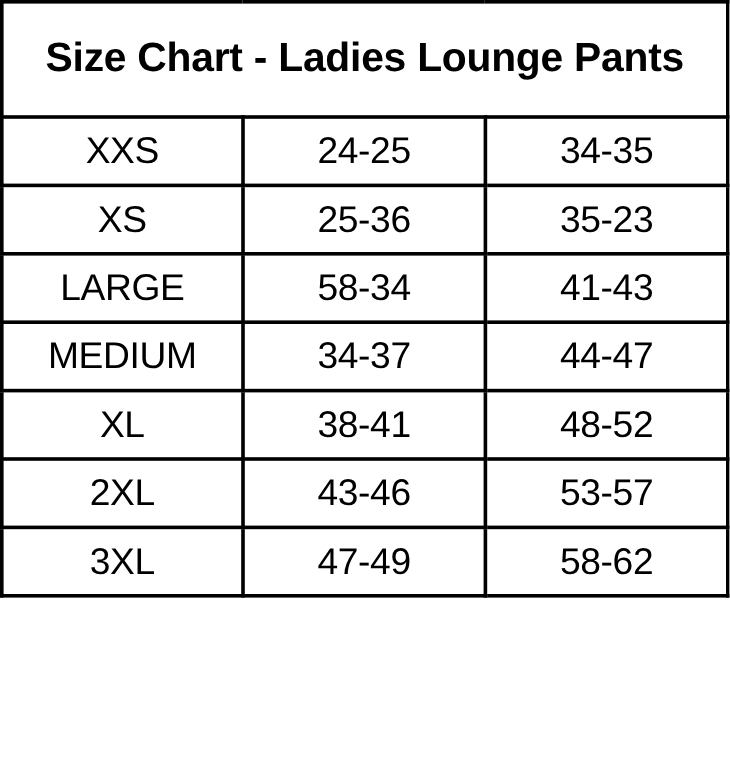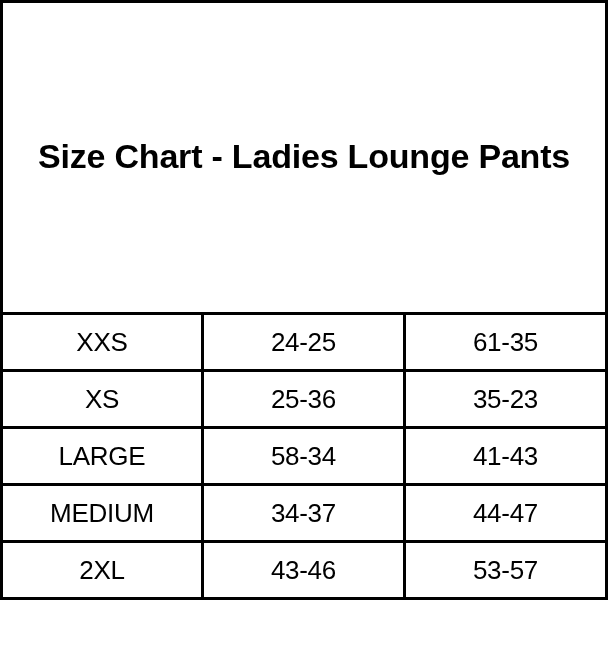--- a/index.html
+++ b/index.html
@@ -9,21 +9,21 @@
   }
   body {
     width: 608px;
     height: 646px;
     font-family: "Liberation Sans", sans-serif;
     color: #000000;
     overflow: hidden;
   }
   .sheet {
     width: 608px;
-    height: 600px;
+    height: 498px;
     box-sizing: border-box;
     display: flex;
     flex-direction: column;
   }
   table.size-chart {
     border-collapse: collapse;
     width: 100%;
     height: 100%;
     table-layout: fixed;
   }
@@ -42,21 +42,21 @@
     letter-spacing: -0.2px;
   }
   .head-cell {
     font-size: 27px;
     font-weight: bold;
     line-height: 1.2;
     height: 100px;
     padding: 4px 6px !important;
   }
   .data-cell {
-    font-size: 26px;
+    font-size: 31px;
     font-weight: normal;
     height: 54px;
     letter-spacing: -0.3px;
   }
   col.c1 { width: 33.2%; }
   col.c2 { width: 33.4%; }
   col.c3 { width: 33.4%; }
 </style>
 </head>
 <body>
@@ -69,37 +69,47 @@
       <col class="c3">
     </colgroup>
     <tbody>
       <tr>
         <td class="title-cell" colspan="3">Size Chart - Ladies Lounge Pants</td>
       </tr>
 
       <tr>
         <td class="data-cell">XXS</td>
         <td class="data-cell">24-25</td>
-        <td class="data-cell">61-35</td>
+        <td class="data-cell">34-35</td>
       </tr>
       <tr>
         <td class="data-cell">XS</td>
         <td class="data-cell">25-36</td>
         <td class="data-cell">35-23</td>
       </tr>
       <tr>
         <td class="data-cell">LARGE</td>
         <td class="data-cell">58-34</td>
         <td class="data-cell">41-43</td>
       </tr>
       <tr>
         <td class="data-cell">MEDIUM</td>
         <td class="data-cell">34-37</td>
         <td class="data-cell">44-47</td>
       </tr>
       <tr>
+        <td class="data-cell">XL</td>
+        <td class="data-cell">38-41</td>
+        <td class="data-cell">48-52</td>
+      </tr>
+      <tr>
         <td class="data-cell">2XL</td>
         <td class="data-cell">43-46</td>
         <td class="data-cell">53-57</td>
+      </tr>
+      <tr>
+        <td class="data-cell">3XL</td>
+        <td class="data-cell">47-49</td>
+        <td class="data-cell">58-62</td>
       </tr>
     </tbody>
   </table>
 </div>
 
 </body></html>

